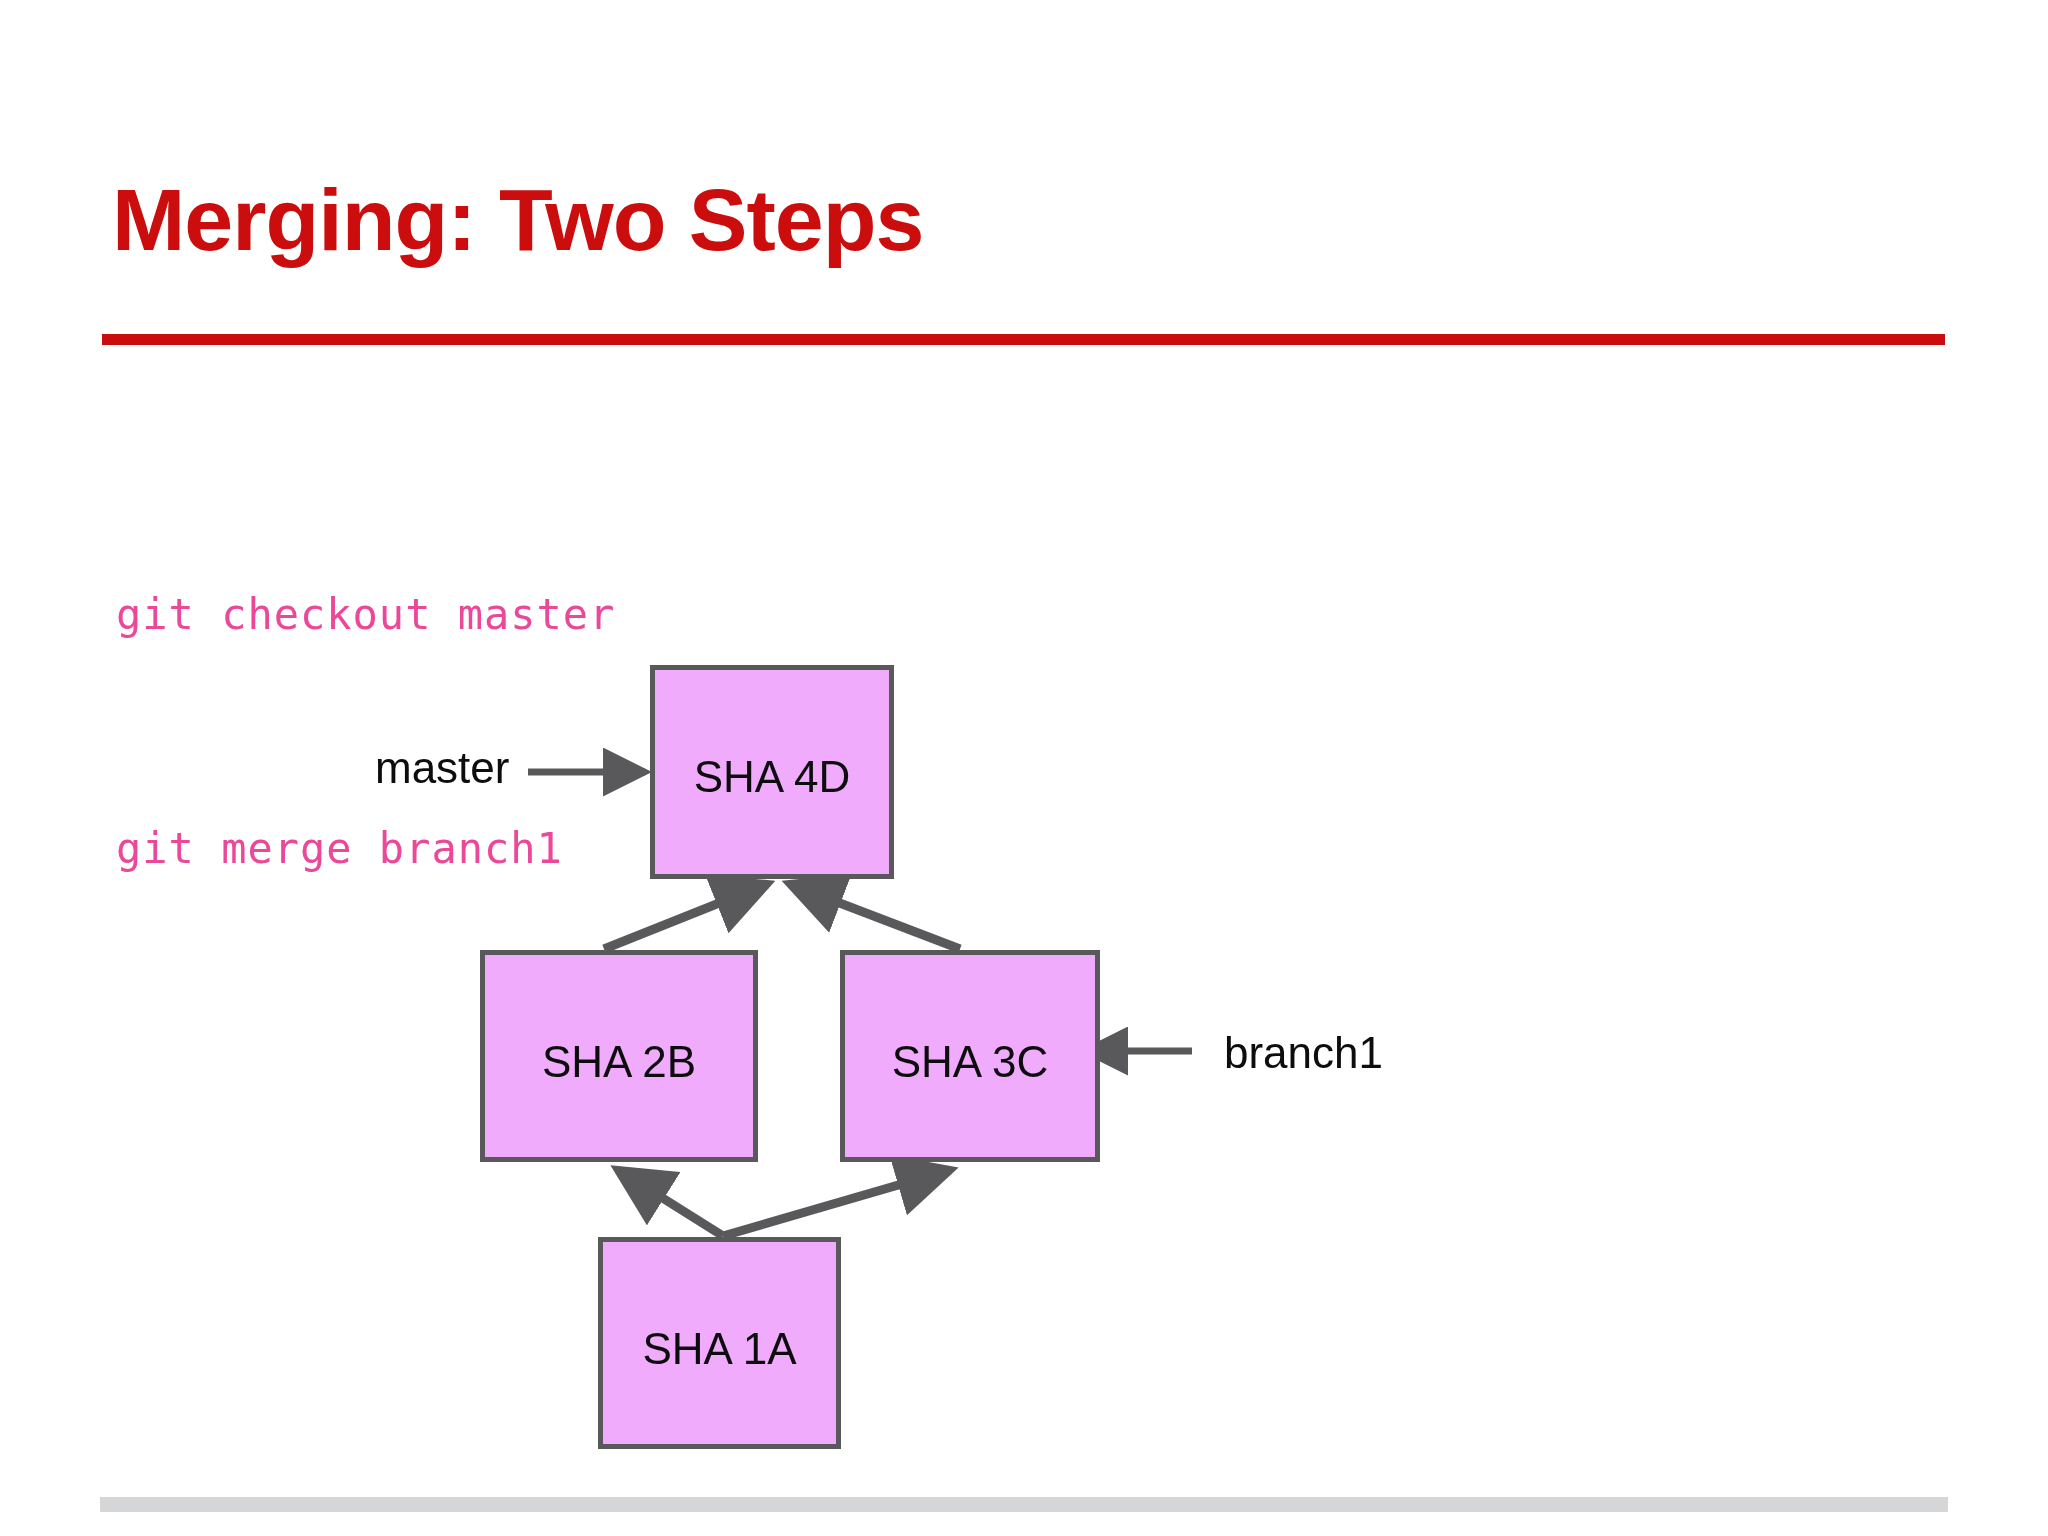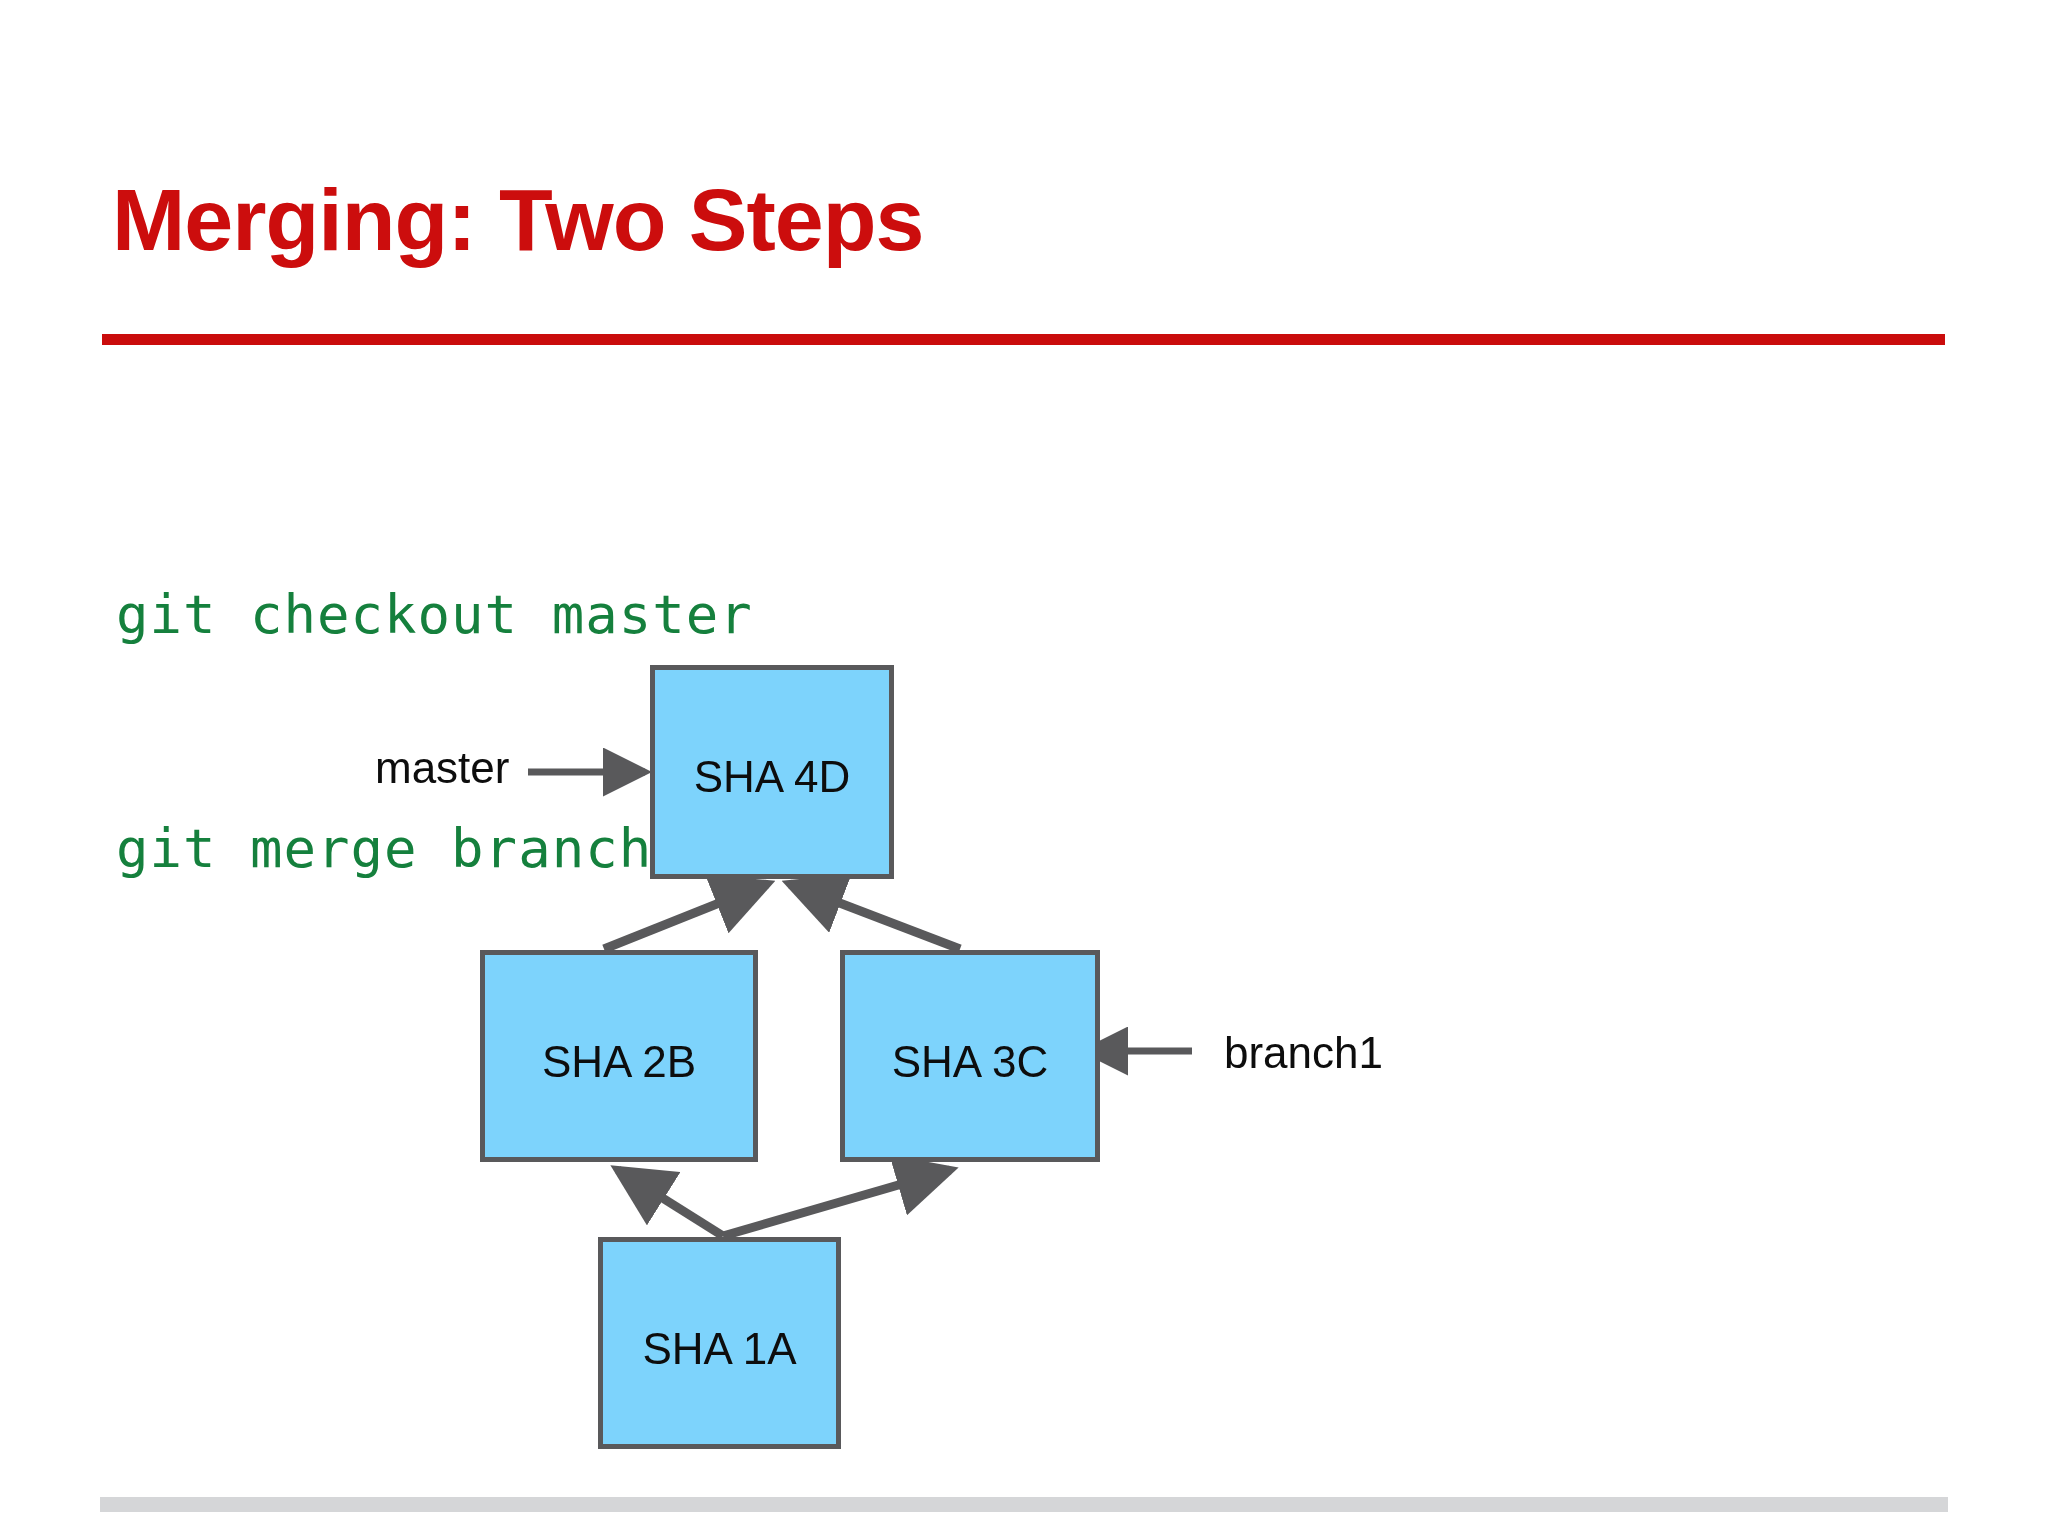--- a/index.html
+++ b/index.html
@@ -47,42 +47,42 @@
     height: 11px;
     background: #ca0c0c;
   }
 
   
   #code-block {
     position: absolute;
     left: 116px;
     top: 420px;
     font-family: "DejaVu Sans Mono", "Liberation Mono", monospace;
-    font-size: 54px;
+    font-size: 42px;
     line-height: 78px;
-    color: #15803d;
+    color: #ec4899;
     letter-spacing: 1px;
     white-space: pre;
   }
   .code-line { display: block; }
 
   
   #diagram {
     position: absolute;
     left: 0;
     top: 0;
     width: 2048px;
     height: 1536px;
     pointer-events: none;
   }
   #diagram-svg { display: block; }
 
   .commit-box {
     position: absolute;
-    background: #7dd3fc;
+    background: #f0abfc;
     border: 5px solid #59595b;
     box-sizing: border-box;
   }
   .commit-label {
     position: absolute;
     left: 0;
     width: 100%;
     text-align: center;
     font-size: 44px;
     color: #0d0d0d;

